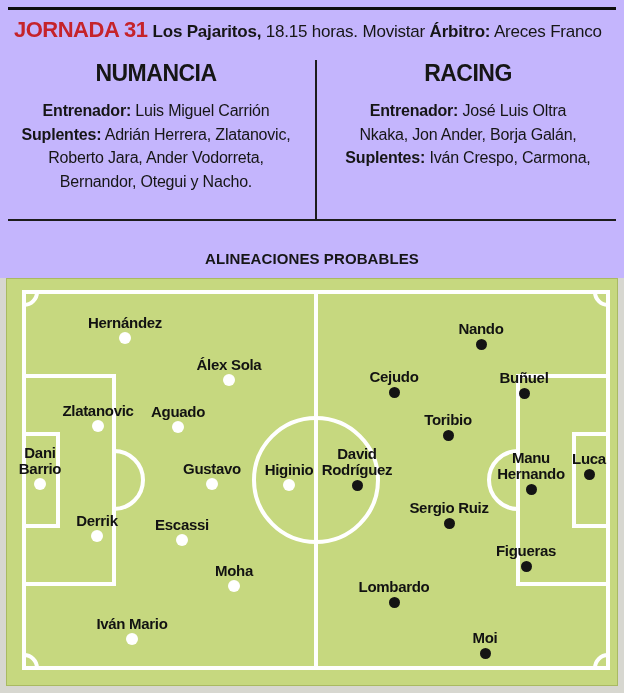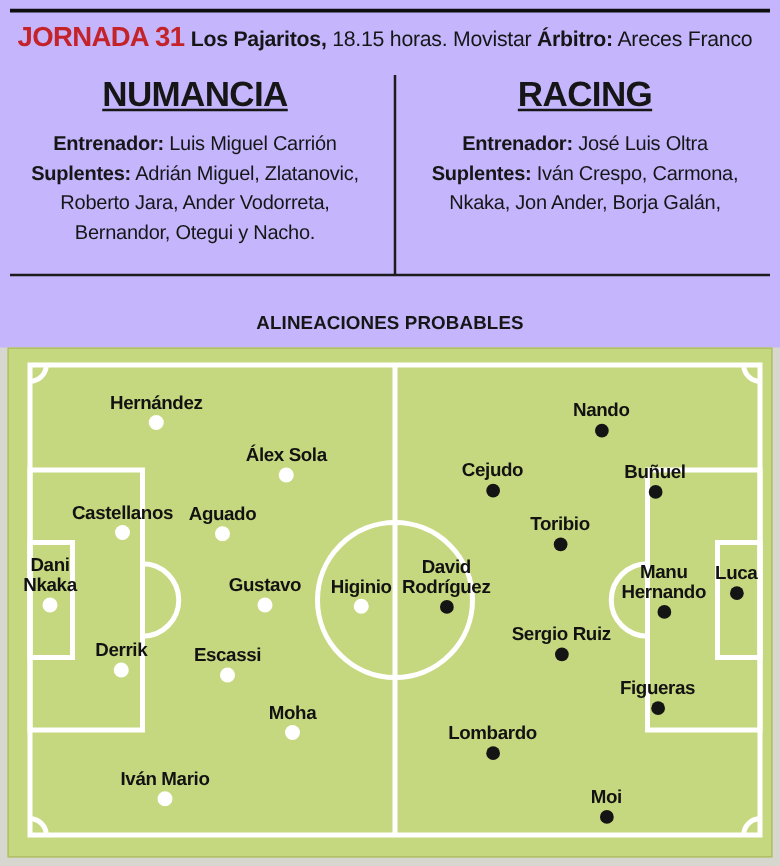--- a/index.html
+++ b/index.html
@@ -17,21 +17,21 @@
   .top-rule{position:absolute;left:8px;top:7px;width:608px;height:3px;background:#0e0e0e;}
 
   .match-line{position:absolute;left:14px;top:17px;width:604px;font-size:17px;
     line-height:26px;white-space:nowrap;letter-spacing:-0.2px;}
   .jornada{color:var(--accent-red);font-weight:900;font-size:22px;letter-spacing:-0.5px;margin-right:5px;}
   .b{font-weight:700;}
 
   .team-col{position:absolute;top:60px;width:304px;text-align:center;}
   .team-col.left{left:4px;}
   .team-col.right{left:316px;}
-  .team-name{font-size:28px;font-weight:900;letter-spacing:-0.5px;margin:0 0 12px 0;text-decoration:underline;}
+  .team-name{font-size:23px;font-weight:900;letter-spacing:-0.5px;margin:0 0 12px 0;}
   .team-line{font-size:16px;line-height:23.5px;letter-spacing:-0.2px;}
 
   .col-divider{position:absolute;left:315px;top:60px;width:2px;height:160px;background:#1c1c1c;}
   .mid-rule{position:absolute;left:8px;top:219px;width:608px;height:2px;background:#1c1c1c;}
 
   .lineups-title{position:absolute;left:0;top:250px;width:624px;text-align:center;
     font-size:15px;font-weight:700;letter-spacing:0.1px;}
 
   .pitch-frame{position:absolute;left:0;top:278px;width:624px;height:415px;background:var(--frame-grey);padding-left:36px;}
   .pitch{position:absolute;left:6px;top:0;width:610px;height:406px;
@@ -61,37 +61,37 @@
   </div>
 
   <div class="team-col left">
     <div class="team-name">NUMANCIA</div>
     <div class="team-line">
       <span class="b">Entrenador:</span>
       <span>Luis Miguel Carrión</span>
     </div>
     <div class="team-line">
       <span class="b">Suplentes:</span>
-      <span>Adrián Miguel, Zlatanovic,</span>
+      <span>Adrián Herrera, Zlatanovic,</span>
     </div>
     <div class="team-line">Roberto Jara, Ander Vodorreta,</div>
     <div class="team-line">Bernandor, Otegui y Nacho.</div>
   </div>
 
   <div class="team-col right">
     <div class="team-name">RACING</div>
     <div class="team-line">
       <span class="b">Entrenador:</span>
       <span>José Luis Oltra</span>
     </div>
+    <div class="team-line">Nkaka, Jon Ander, Borja Galán,</div>
     <div class="team-line">
       <span class="b">Suplentes:</span>
       <span>Iván Crespo, Carmona,</span>
     </div>
-    <div class="team-line">Nkaka, Jon Ander, Borja Galán,</div>
   </div>
 
   <div class="col-divider"></div>
   <div class="mid-rule"></div>
 
   <div class="lineups-title">ALINEACIONES PROBABLES</div>
 
   <div class="pitch-frame">
     <div class="pitch">
       <svg viewBox="0 0 610 406" fill="none" stroke="#ffffff" stroke-width="4">
@@ -122,34 +122,34 @@
           <div class="dot" style="background: rgb(255, 255, 255);"></div>
         </div>
         <div class="player home" style="left: 222px; top: 101px;">
           <div class="plabel">
             <div>Álex Sola</div>
           </div>
           <div class="dot" style="background: rgb(255, 255, 255);"></div>
         </div>
         <div class="player home" style="left: 91px; top: 147px;">
           <div class="plabel">
-            <div>Castellanos</div>
+            <div>Zlatanovic</div>
           </div>
           <div class="dot" style="background: rgb(255, 255, 255);"></div>
         </div>
         <div class="player home" style="left: 171px; top: 148px;">
           <div class="plabel">
             <div>Aguado</div>
           </div>
           <div class="dot" style="background: rgb(255, 255, 255);"></div>
         </div>
         <div class="player home" style="left: 33px; top: 205px;">
           <div class="plabel">
             <div>Dani</div>
-            <div>Nkaka</div>
+            <div>Barrio</div>
           </div>
           <div class="dot" style="background: rgb(255, 255, 255);"></div>
         </div>
         <div class="player home" style="left: 205px; top: 205px;">
           <div class="plabel">
             <div>Gustavo</div>
           </div>
           <div class="dot" style="background: rgb(255, 255, 255);"></div>
         </div>
         <div class="player home" style="left: 282px; top: 206px;">

